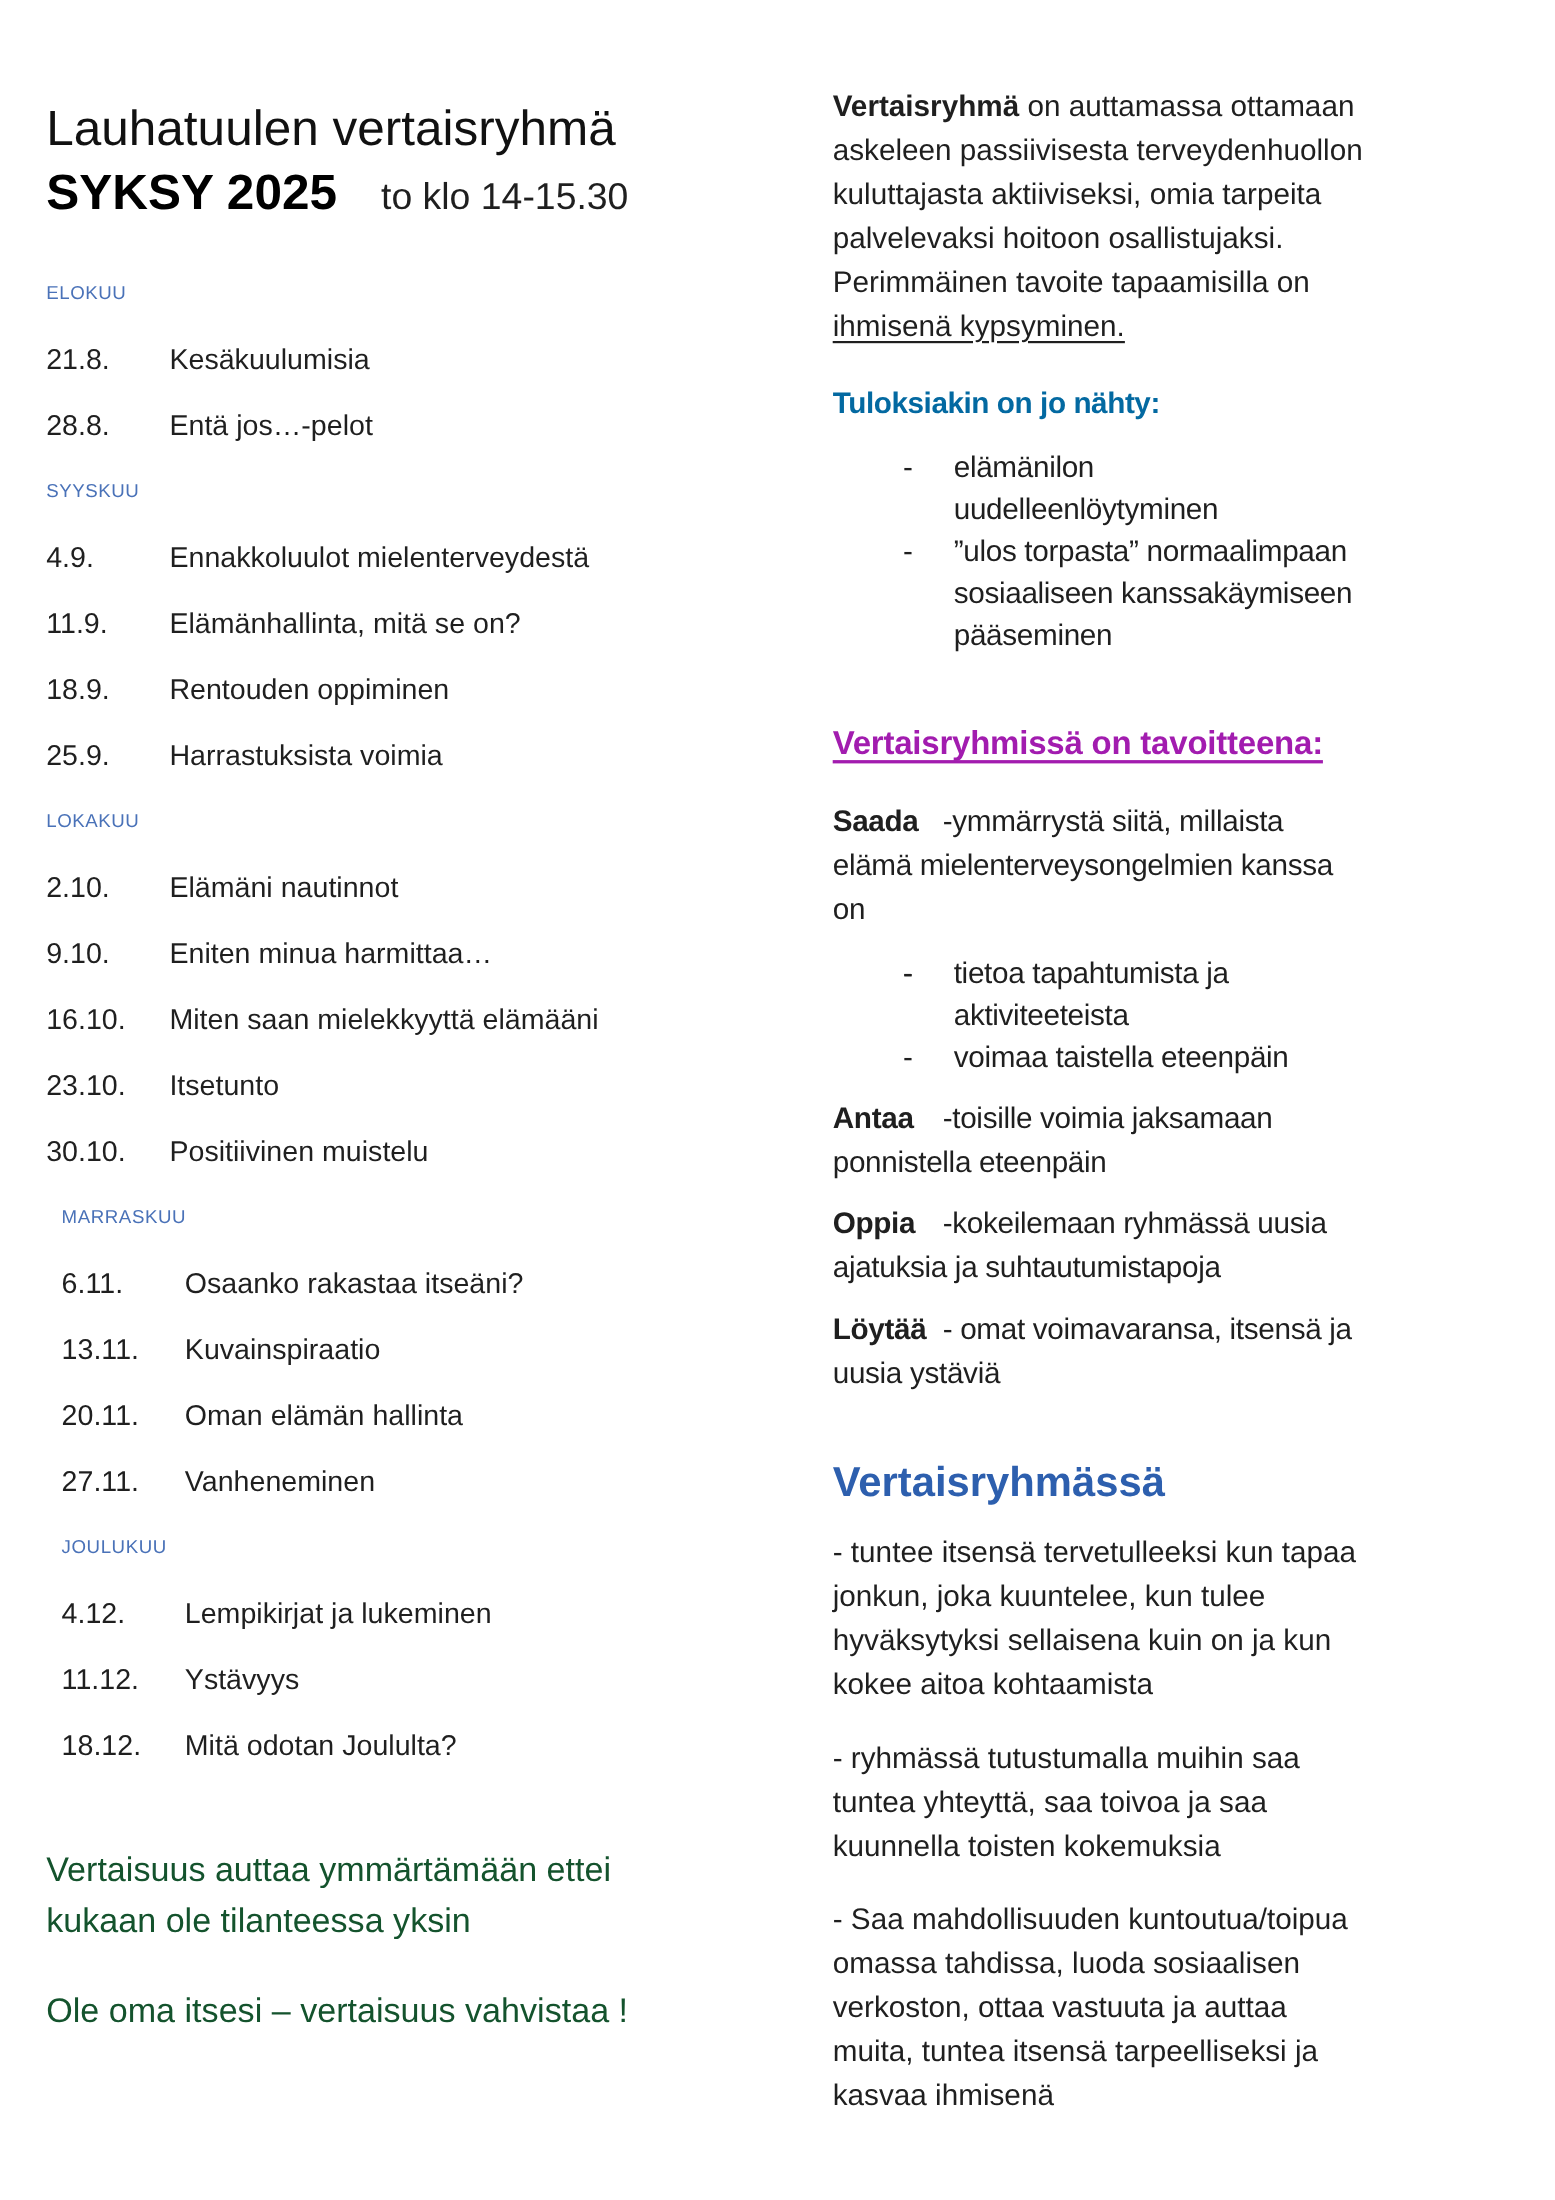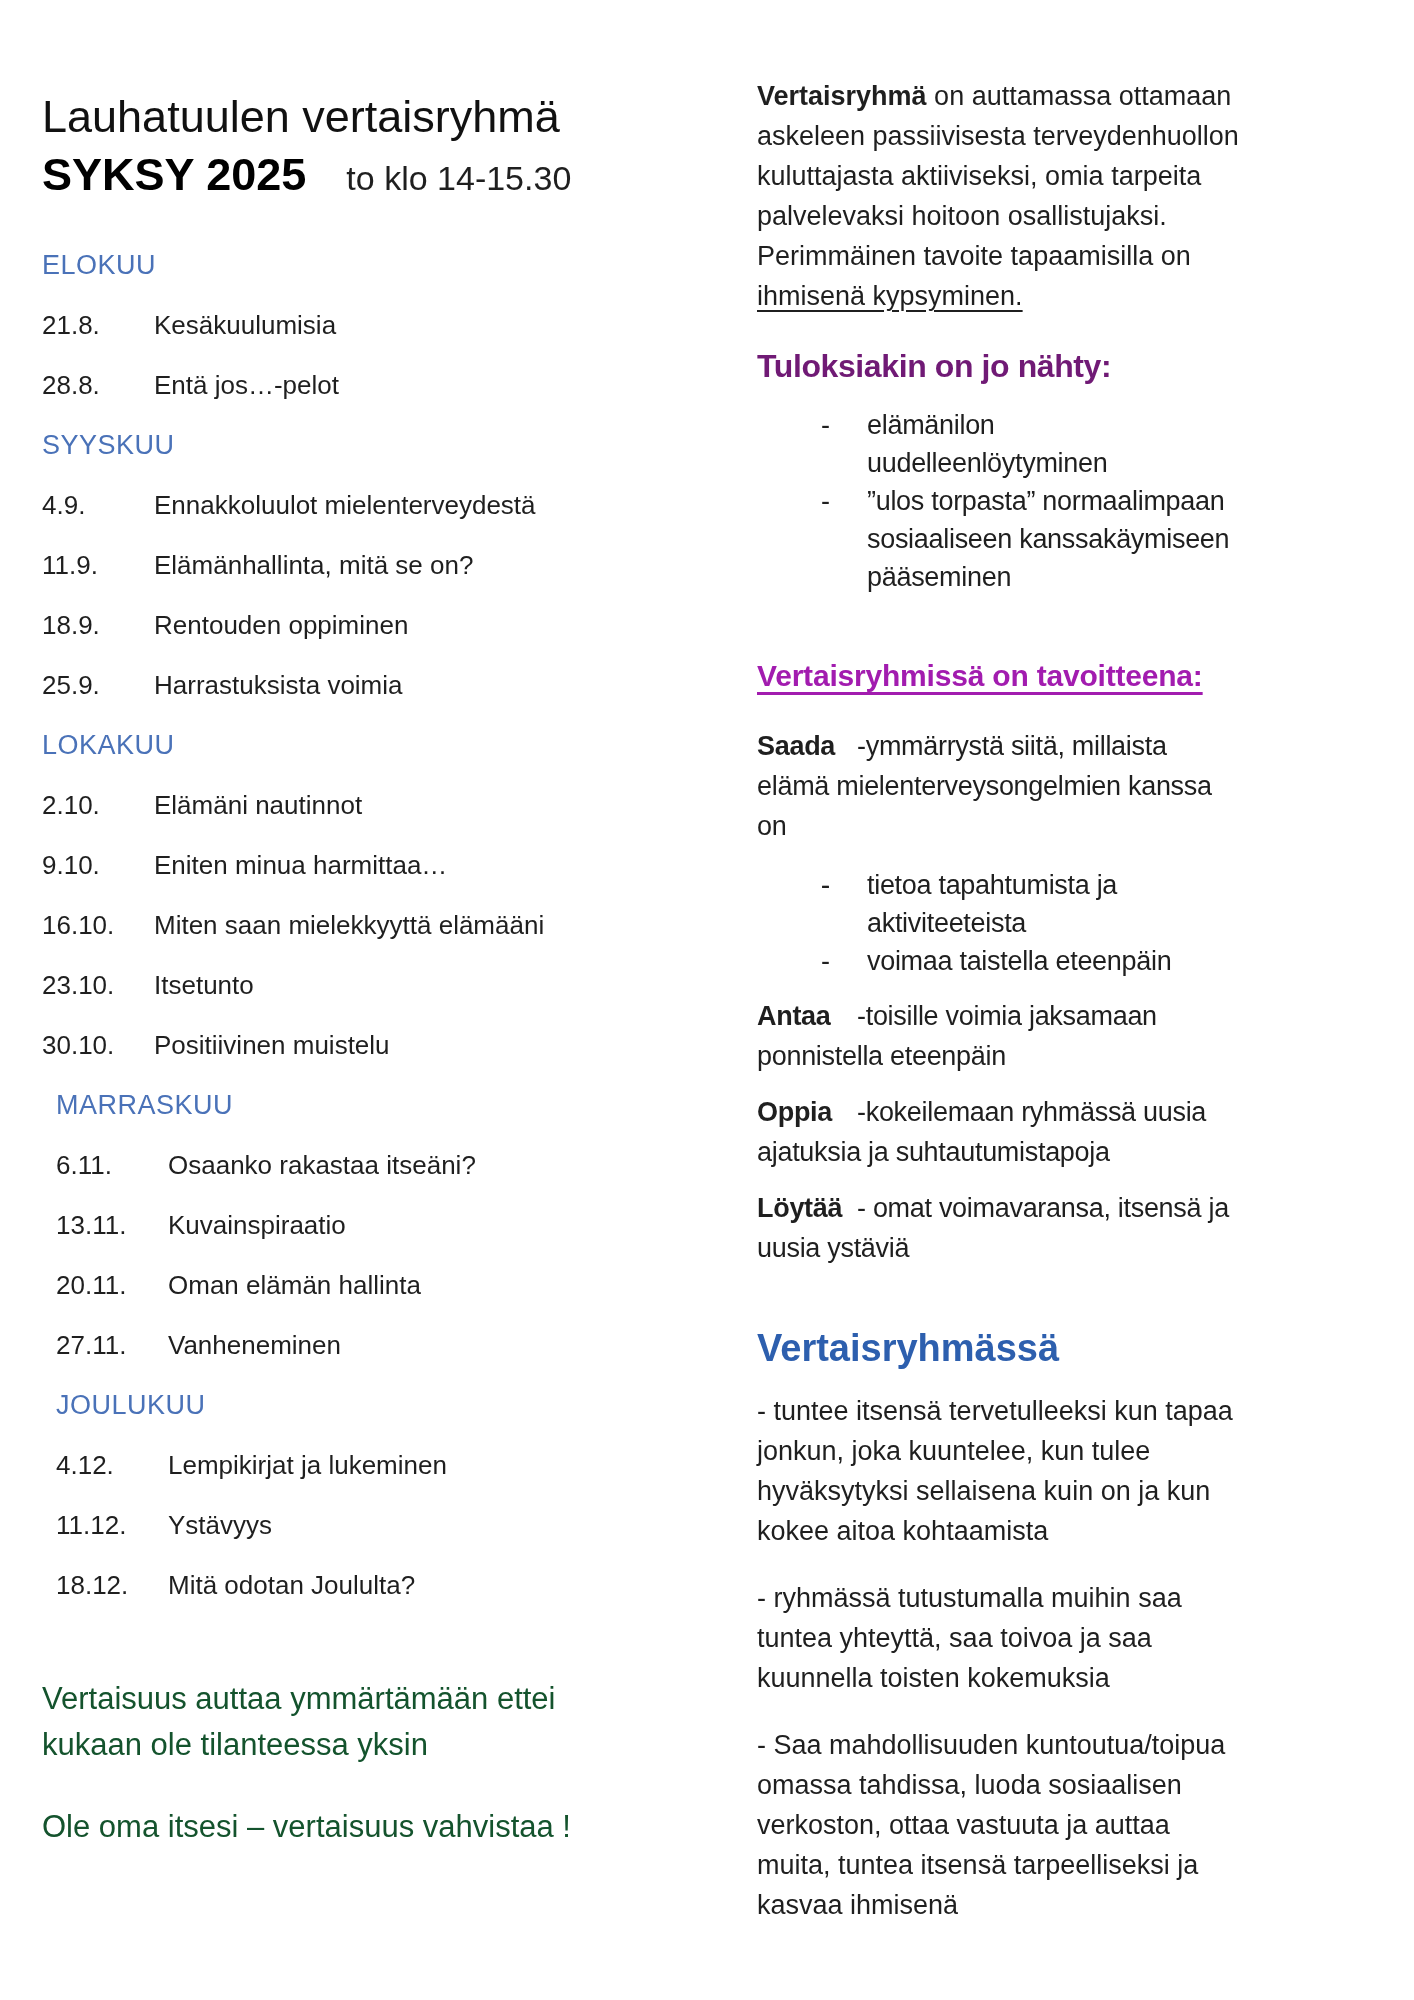--- a/index.html
+++ b/index.html
@@ -12,38 +12,38 @@
     overflow:hidden;
     margin:0 auto;
   }
   
   .col-left{position:absolute;left:42px;top:88px;width:676px;}
   .title-line1{font-size:45px;line-height:58px;font-weight:400;color:#111;}
   .title-line2{font-size:45px;line-height:58px;margin-bottom:40px;}
   .title-bold{font-weight:700;color:#000;}
   .title-time{font-weight:400;font-size:34px;margin-left:40px;}
   .month-h{
-    font-size:27px;line-height:37px;margin:0 0 23px 0;
+    font-size:17px;line-height:37px;margin:0 0 23px 0;
     color:#4a72b8;letter-spacing:0.5px;
   }
   .sched-row{display:flex;font-size:26px;line-height:37px;margin:0 0 23px 0;}
   .sched-date{width:112px;flex:0 0 auto;}
   .sched-topic{flex:1;}
   .grp-indent .month-h{padding-left:14px;}
   .grp-indent .sched-row{padding-left:14px;}
   .left-footer{width:540px;color:#14532d;font-size:31px;line-height:46px;}
   .left-footer .p1{margin-top:72px;}
   .left-footer .p2{margin-top:36px;}
   
   .col-right{position:absolute;left:757px;top:76px;width:482px;}
   .r-par{font-size:27px;line-height:40px;margin:0;}
   .intro .b{font-weight:700;}
   .intro .u{text-decoration:underline;text-underline-offset:5px;}
   .results-h{
-    font-size:32px;line-height:40px;font-weight:700;color:#701a75;
+    font-size:27px;line-height:40px;font-weight:700;color:#0369a1;
     letter-spacing:-0.4px;margin-top:30px;
   }
   .dash-list{margin:20px 0 0 0;padding:0;list-style:none;letter-spacing:-0.3px;}
   .dash-list li{
     position:relative;font-size:27px;line-height:38px;
     padding-left:110px;margin:0;
   }
   .dash-list li .marker{position:absolute;left:64px;top:0;}
   .goals-h{
     font-size:30px;line-height:44px;font-weight:700;color:#a21caf;

